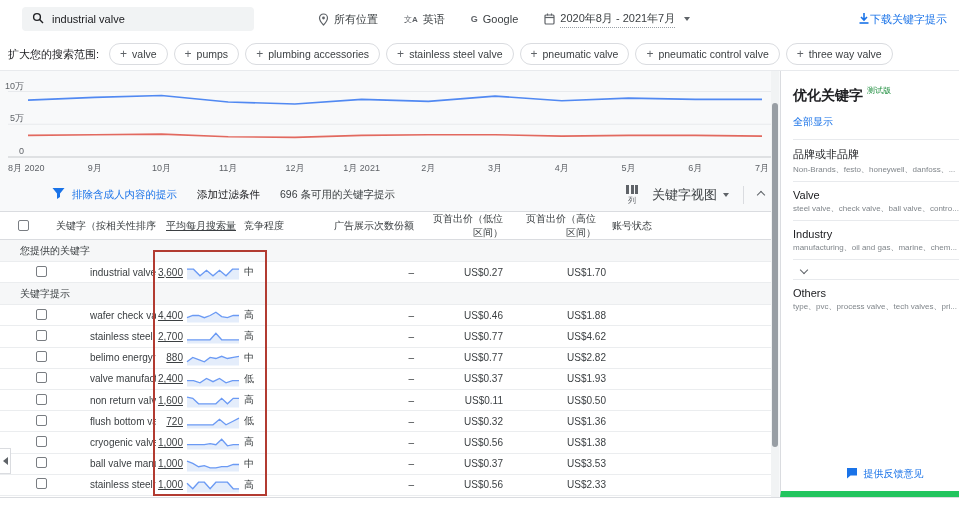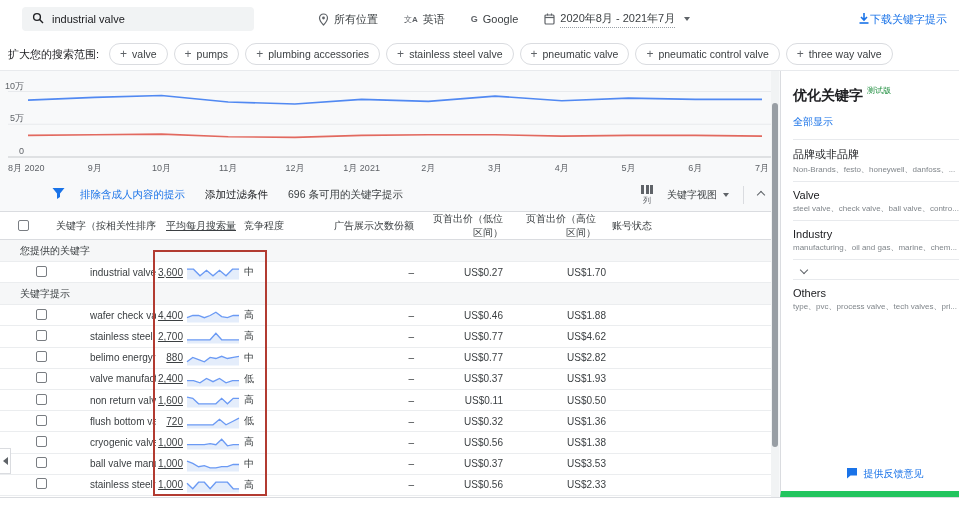--- a/index.html
+++ b/index.html
@@ -21,29 +21,29 @@
   .broaden-label{font-size:11px;color:#202124;margin-right:4px;white-space:nowrap;}
   .chip{height:22px;border:1px solid #dadce0;border-radius:12px;display:flex;align-items:center;padding:0 10px;gap:5px;font-size:10.5px;color:#3c4043;background:#fff;cursor:pointer;white-space:nowrap;}
   .chip-plus{color:#5f6368;font-size:12px;}
 
   
   .main{position:absolute;left:0;top:71px;width:780px;height:426px;background:#f8f9fa;}
   .chart-wrap{position:relative;height:108px;}
   .chart-wrap svg{position:absolute;left:0;top:0;}
 
   .toolbar{height:32px;display:flex;align-items:center;padding-left:52px;gap:20px;position:relative;font-size:10.5px;}
-  .t-blue{color:#1a73e8;cursor:pointer;display:flex;align-items:center;gap:15px;}
+  .t-blue{color:#1a73e8;cursor:pointer;display:flex;align-items:center;gap:7px;}
   .t-dark{color:#202124;cursor:pointer;}
   .t-count{color:#3c4043;}
   .tb-right{position:absolute;right:16px;display:flex;align-items:center;gap:14px;}
   .col-btn{display:flex;flex-direction:column;align-items:center;gap:1px;cursor:pointer;}
   .col-icon{display:flex;gap:1.5px;}
   .col-icon i{width:3px;height:9px;background:#5f6368;display:block;}
   .col-label{font-size:8px;color:#5f6368;}
-  .view-btn{display:flex;align-items:center;gap:6px;color:#3c4043;font-size:10px;cursor:pointer;}
+  .view-btn{display:flex;align-items:center;gap:6px;color:#3c4043;font-size:13px;cursor:pointer;}
   .vdiv{width:1px;height:18px;background:#dadce0;}
   .chev-up{width:6px;height:6px;border-left:1.6px solid #5f6368;border-top:1.6px solid #5f6368;transform:rotate(45deg);display:inline-block;cursor:pointer;}
   .chev-down{width:6px;height:6px;border-right:1.5px solid #5f6368;border-bottom:1.5px solid #5f6368;transform:rotate(45deg);display:inline-block;}
 
   
   .table{position:absolute;left:0;top:140px;width:771px;height:286px;background:#fff;border-top:1px solid #dadce0;overflow:hidden;}
   .t-row{display:grid;grid-template-columns:56px 100px 86px 90px 92px 93px 91px auto;align-items:center;border-bottom:1px solid #ebedef;height:21.2px;background:#fff;font-size:10px;color:#3c4043;}
   .t-row.hd{height:28px;color:#3c4043;border-bottom:1px solid #dadce0;background:#fff;}
   .sec-row{height:22px;background:#f6f7f8;display:flex;align-items:center;padding-left:20px;font-size:10px;color:#3c4043;border-bottom:1px solid #ebedef;}
   .c-cb{padding-left:36px;}

